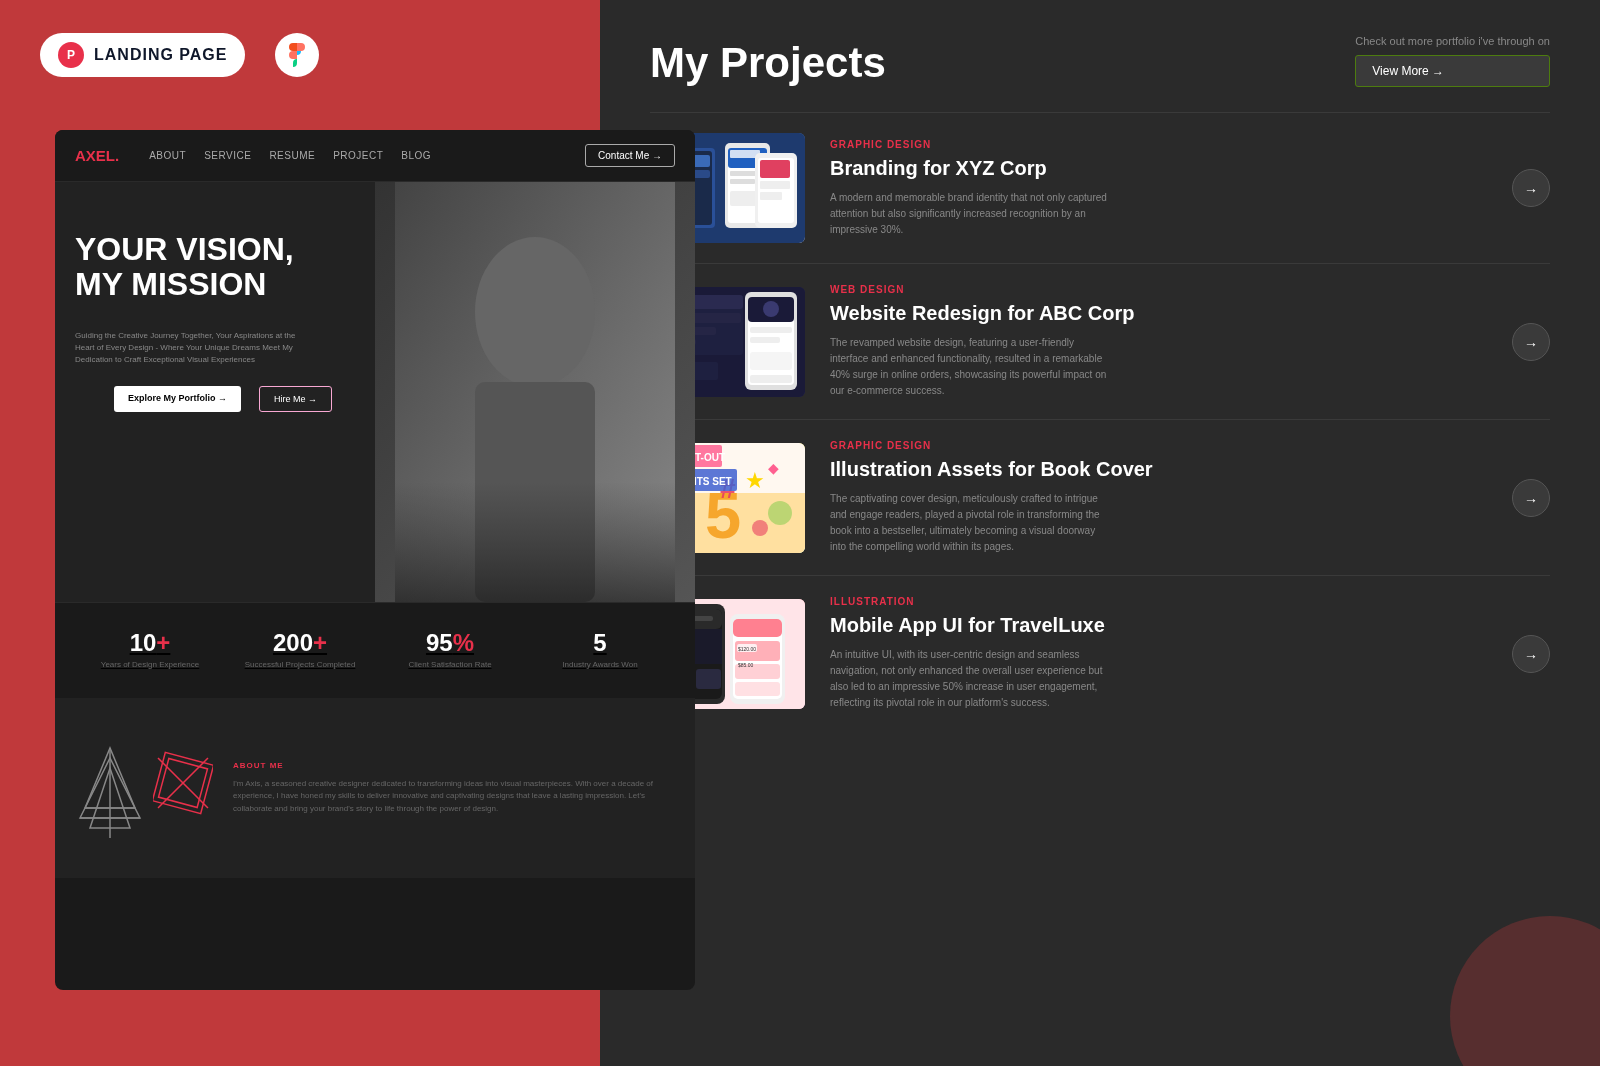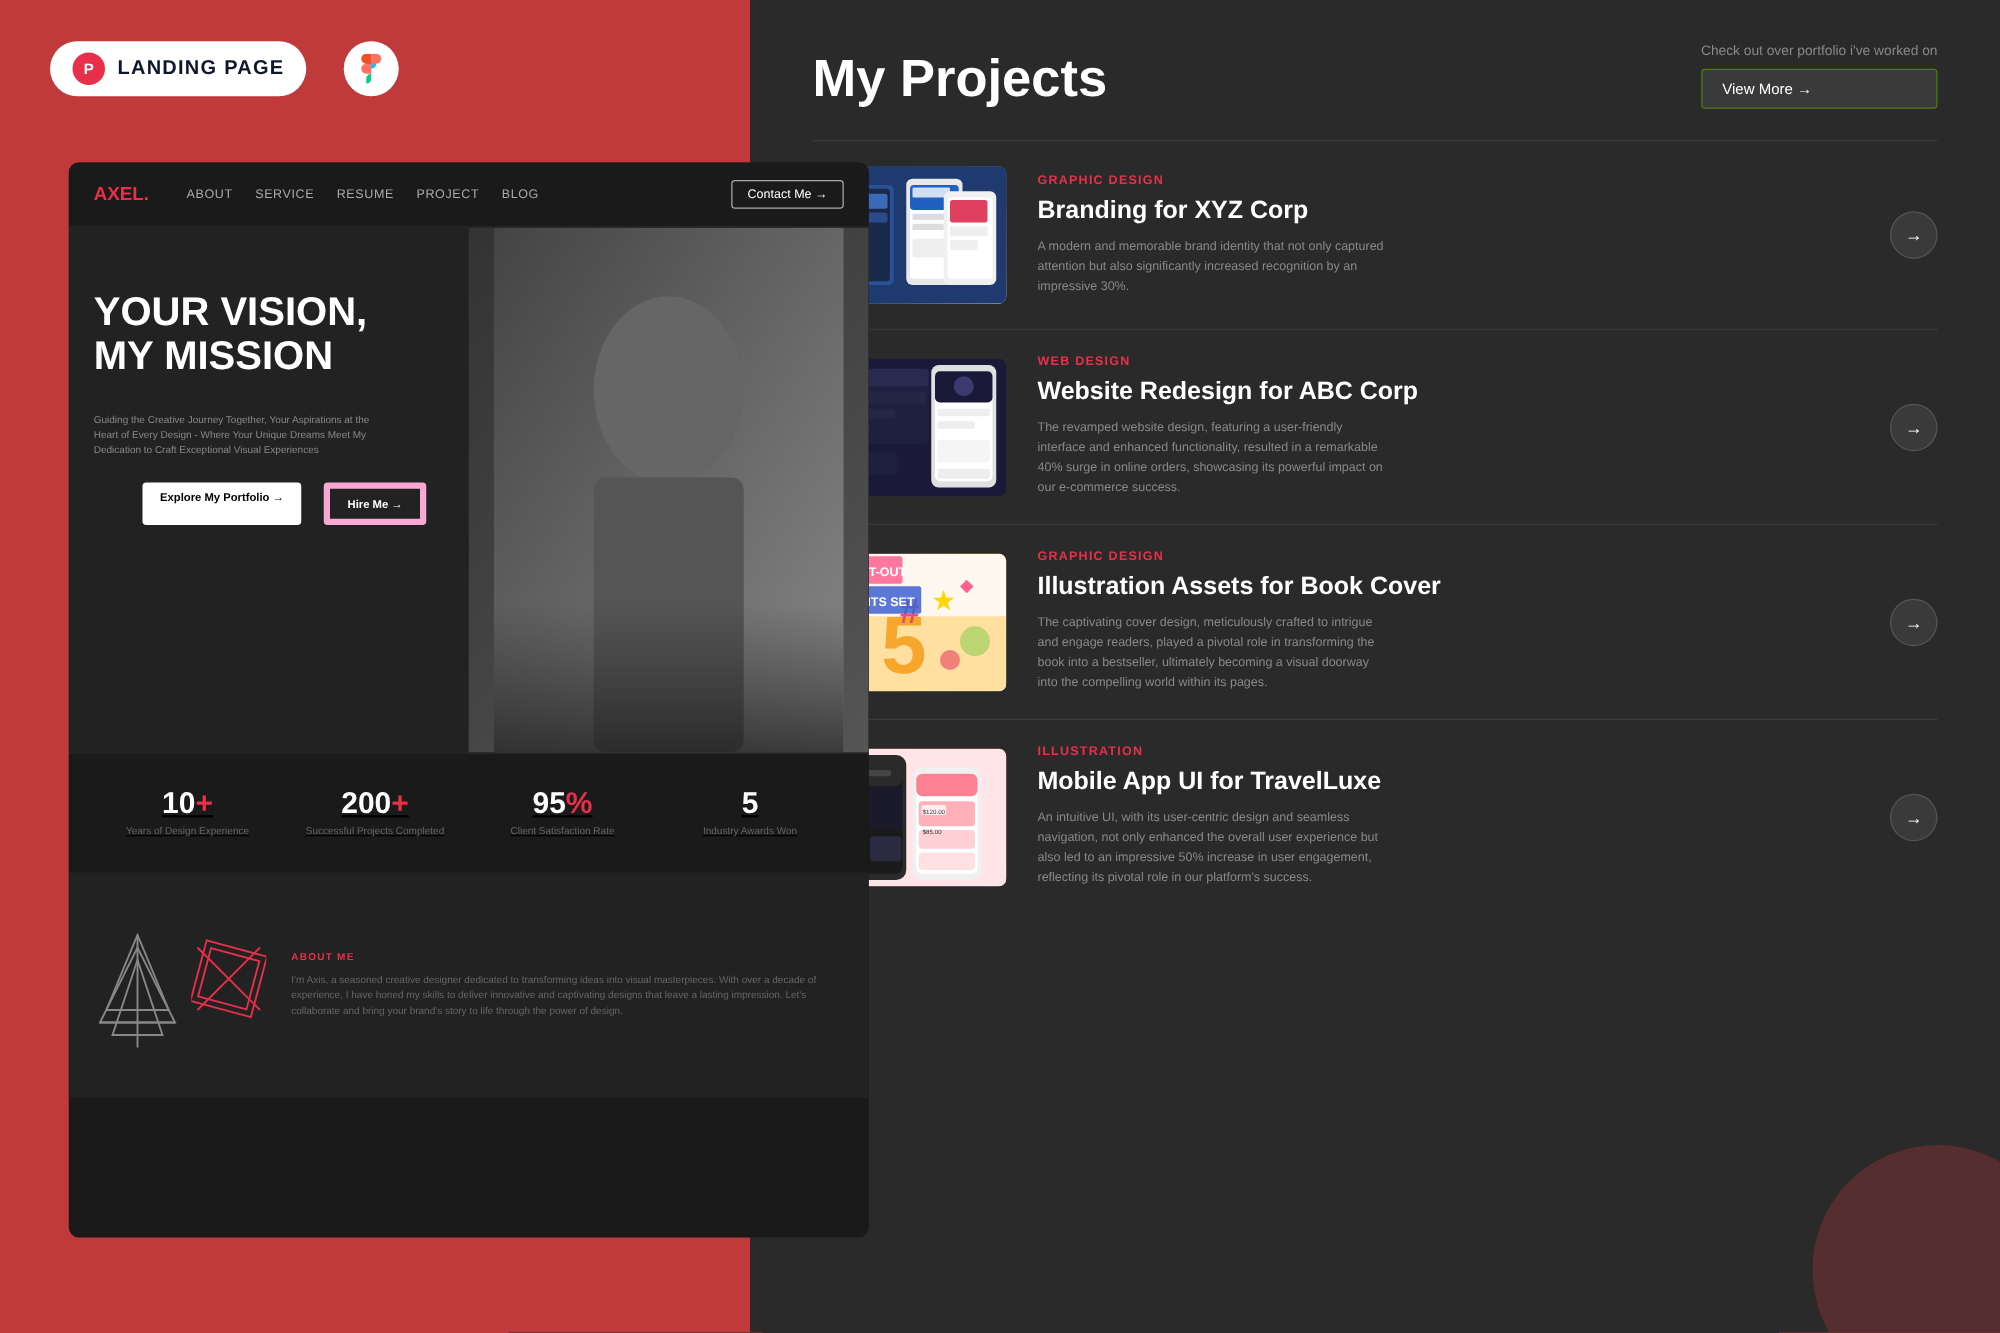--- a/index.html
+++ b/index.html
@@ -179,25 +179,25 @@
       color: black;
       padding: 7px 14px;
       border-radius: 3px;
       font-size: 9px;
       font-weight: 600;
     }
 
     .btn-secondary {
       background: transparent;
       color: white;
-      border: 5px solid #f9a8d4;
+      border: 1px solid #f9a8d4;
       padding: 7px 14px;
       border-radius: 3px;
       font-size: 9px;
-      font-weight: 700;
+      font-weight: 400;
     }
 
     .stats-section {
       display: flex;
       padding: 28px 20px;
       background: #1a1a1a;
       border-top: 1px solid #2a2a2a;
       gap: 0;
       text-decoration: underline;
     }
@@ -537,21 +537,21 @@
       <div class="about-tag">ABOUT ME</div>
       <div class="about-text">I'm Axis, a seasoned creative designer dedicated to transforming ideas into visual masterpieces. With over a decade of experience, I have honed my skills to deliver innovative and captivating designs that leave a lasting impression. Let's collaborate and bring your brand's story to life through the power of design.</div>
     </div>
   </div>
 </div>
 
 <div class="right-panel">
   <div class="projects-header">
     <div class="projects-title">My Projects</div>
     <div class="projects-meta">
-      <div class="check-more-text">Check out over portfolio i've worked on</div>
+      <div class="check-more-text">Check out more portfolio i've through on</div>
       <div class="view-more-btn">View More →</div>
     </div>
   </div>
 
   <div class="project-list">
 
     <div class="project-item">
       <div class="project-thumbnail thumb-1">
         <svg width="155" height="110" viewBox="0 0 155 110">
           <rect width="155" height="110" fill="#1e3a6e"></rect>

